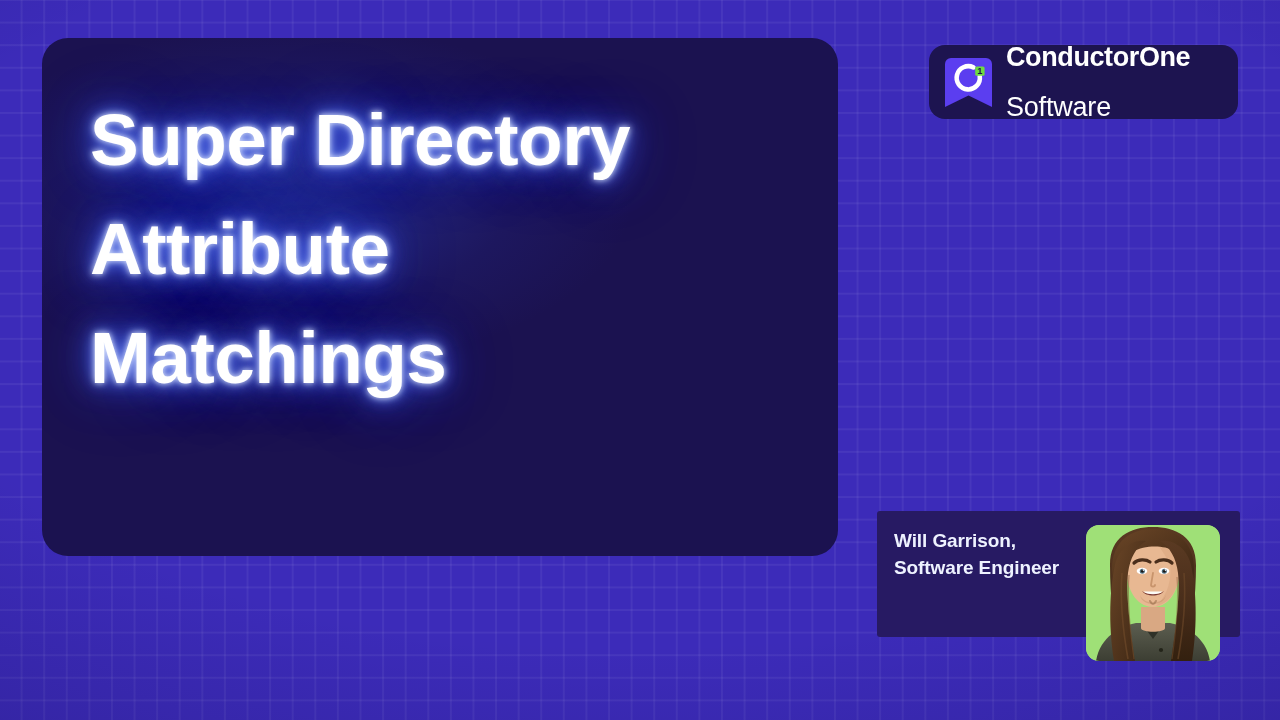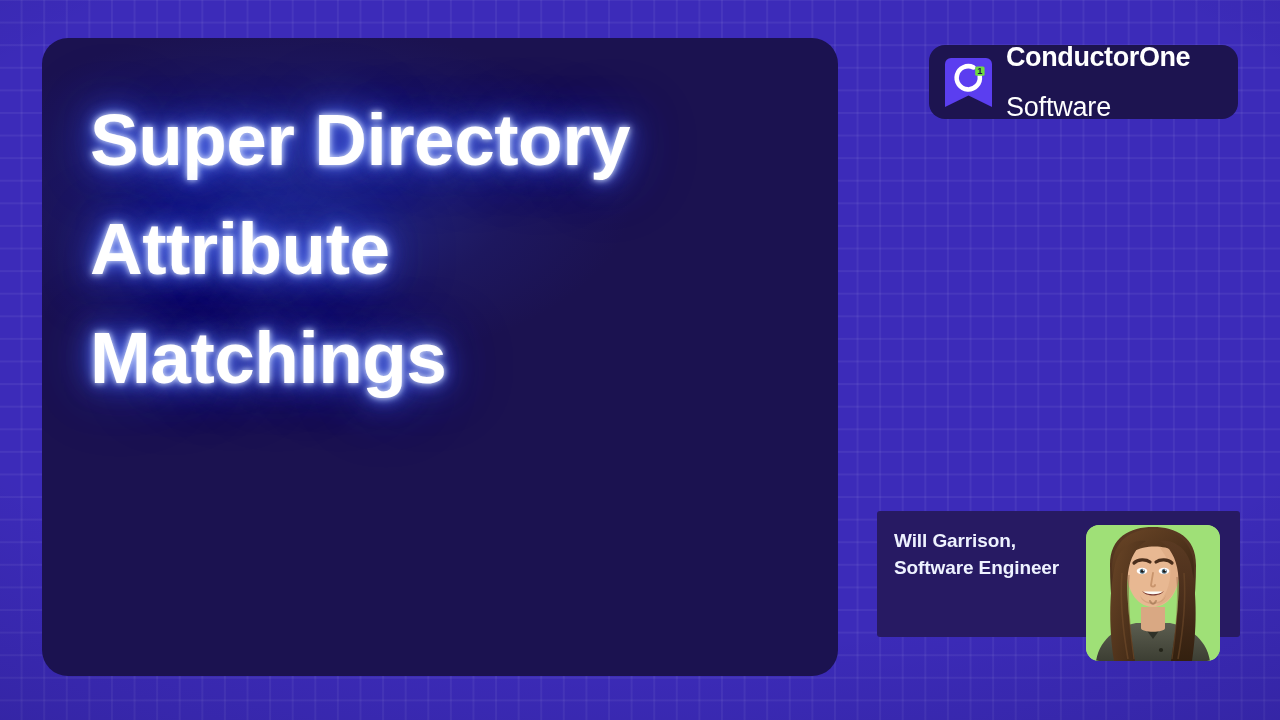--- a/index.html
+++ b/index.html
@@ -32,21 +32,21 @@
     position:absolute; inset:0;
     background:
       radial-gradient(130% 115% at 50% 38%, rgba(0,0,0,0) 45%, rgba(13,6,60,0.40) 100%);
     pointer-events:none;
   }
 
   
   #title-card {
     position:absolute;
     left:42px; top:38px;
-    width:796px; height:638px;
+    width:796px; height:518px;
     background:#1b1250;
     border-radius:26px;
     overflow:hidden;
   }
 
   #title-card-glowbed {
     position:absolute;
     left:-40px; top:-30px; width:760px; height:420px;
     background:radial-gradient(60% 55% at 38% 45%, rgba(56,84,220,0.42) 0%, rgba(40,50,170,0.16) 48%, rgba(0,0,0,0) 75%);
     pointer-events:none;

